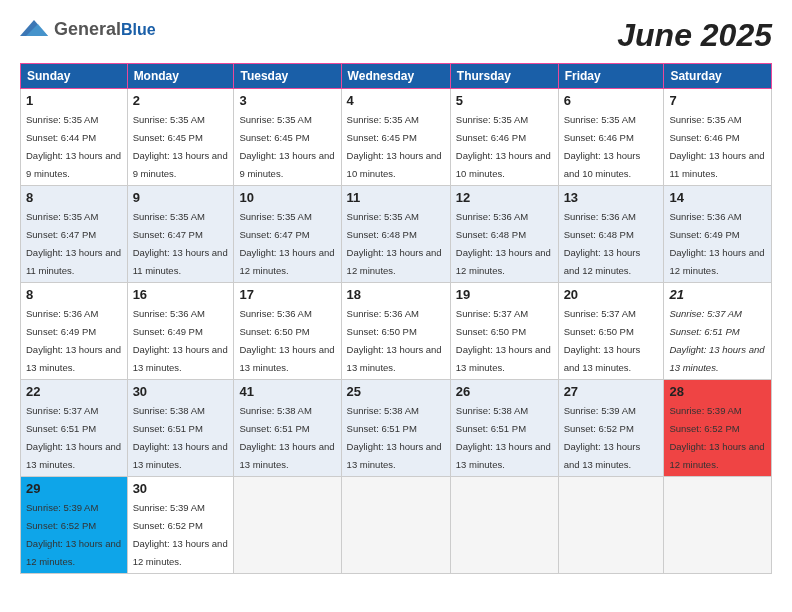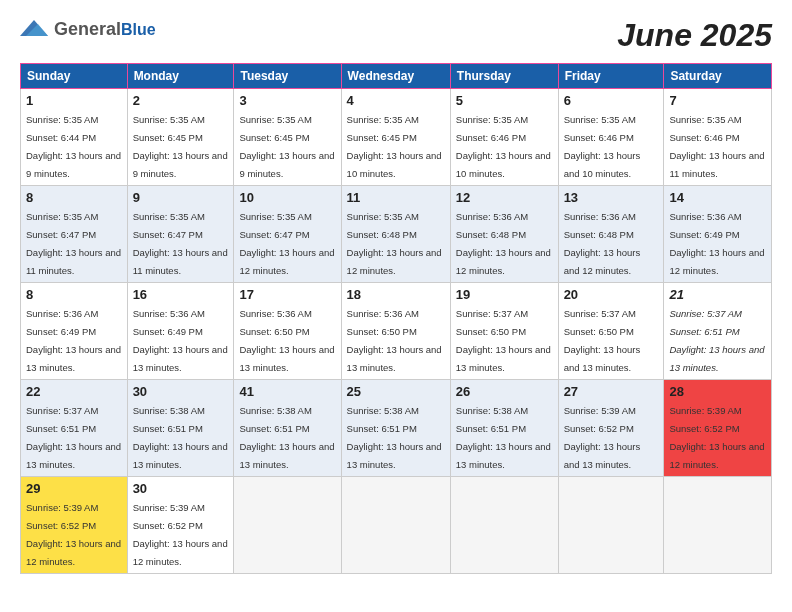--- a/index.html
+++ b/index.html
@@ -240,21 +240,21 @@
           <td style="background: rgb(232, 238, 246);">
           <span class="day-number">27</span>
           <span class="day-info">Sunrise: 5:39 AM<br>Sunset: 6:52 PM<br>Daylight: 13 hours and 13 minutes.</span>
         </td>
           <td style="background: #ef4444;">
           <span class="day-number">28</span>
           <span class="day-info">Sunrise: 5:39 AM<br>Sunset: 6:52 PM<br>Daylight: 13 hours and 12 minutes.</span>
         </td>
         </tr>
         <tr>
-          <td style="background: #fde047; margin-top: 8px;">
+          <td style="background: #0ea5e9; margin-top: 8px;">
           <span class="day-number">29</span>
           <span class="day-info">Sunrise: 5:39 AM<br>Sunset: 6:52 PM<br>Daylight: 13 hours and 12 minutes.</span>
         </td>
           <td style="background: rgb(255, 255, 255);">
           <span class="day-number">30</span>
           <span class="day-info">Sunrise: 5:39 AM<br>Sunset: 6:52 PM<br>Daylight: 13 hours and 12 minutes.</span>
         </td>
           <td class="empty-cell" style="background: rgb(245, 245, 245);"></td>
           <td class="empty-cell" style="background: rgb(245, 245, 245);"></td>
           <td class="empty-cell" style="background: rgb(245, 245, 245);"></td>

